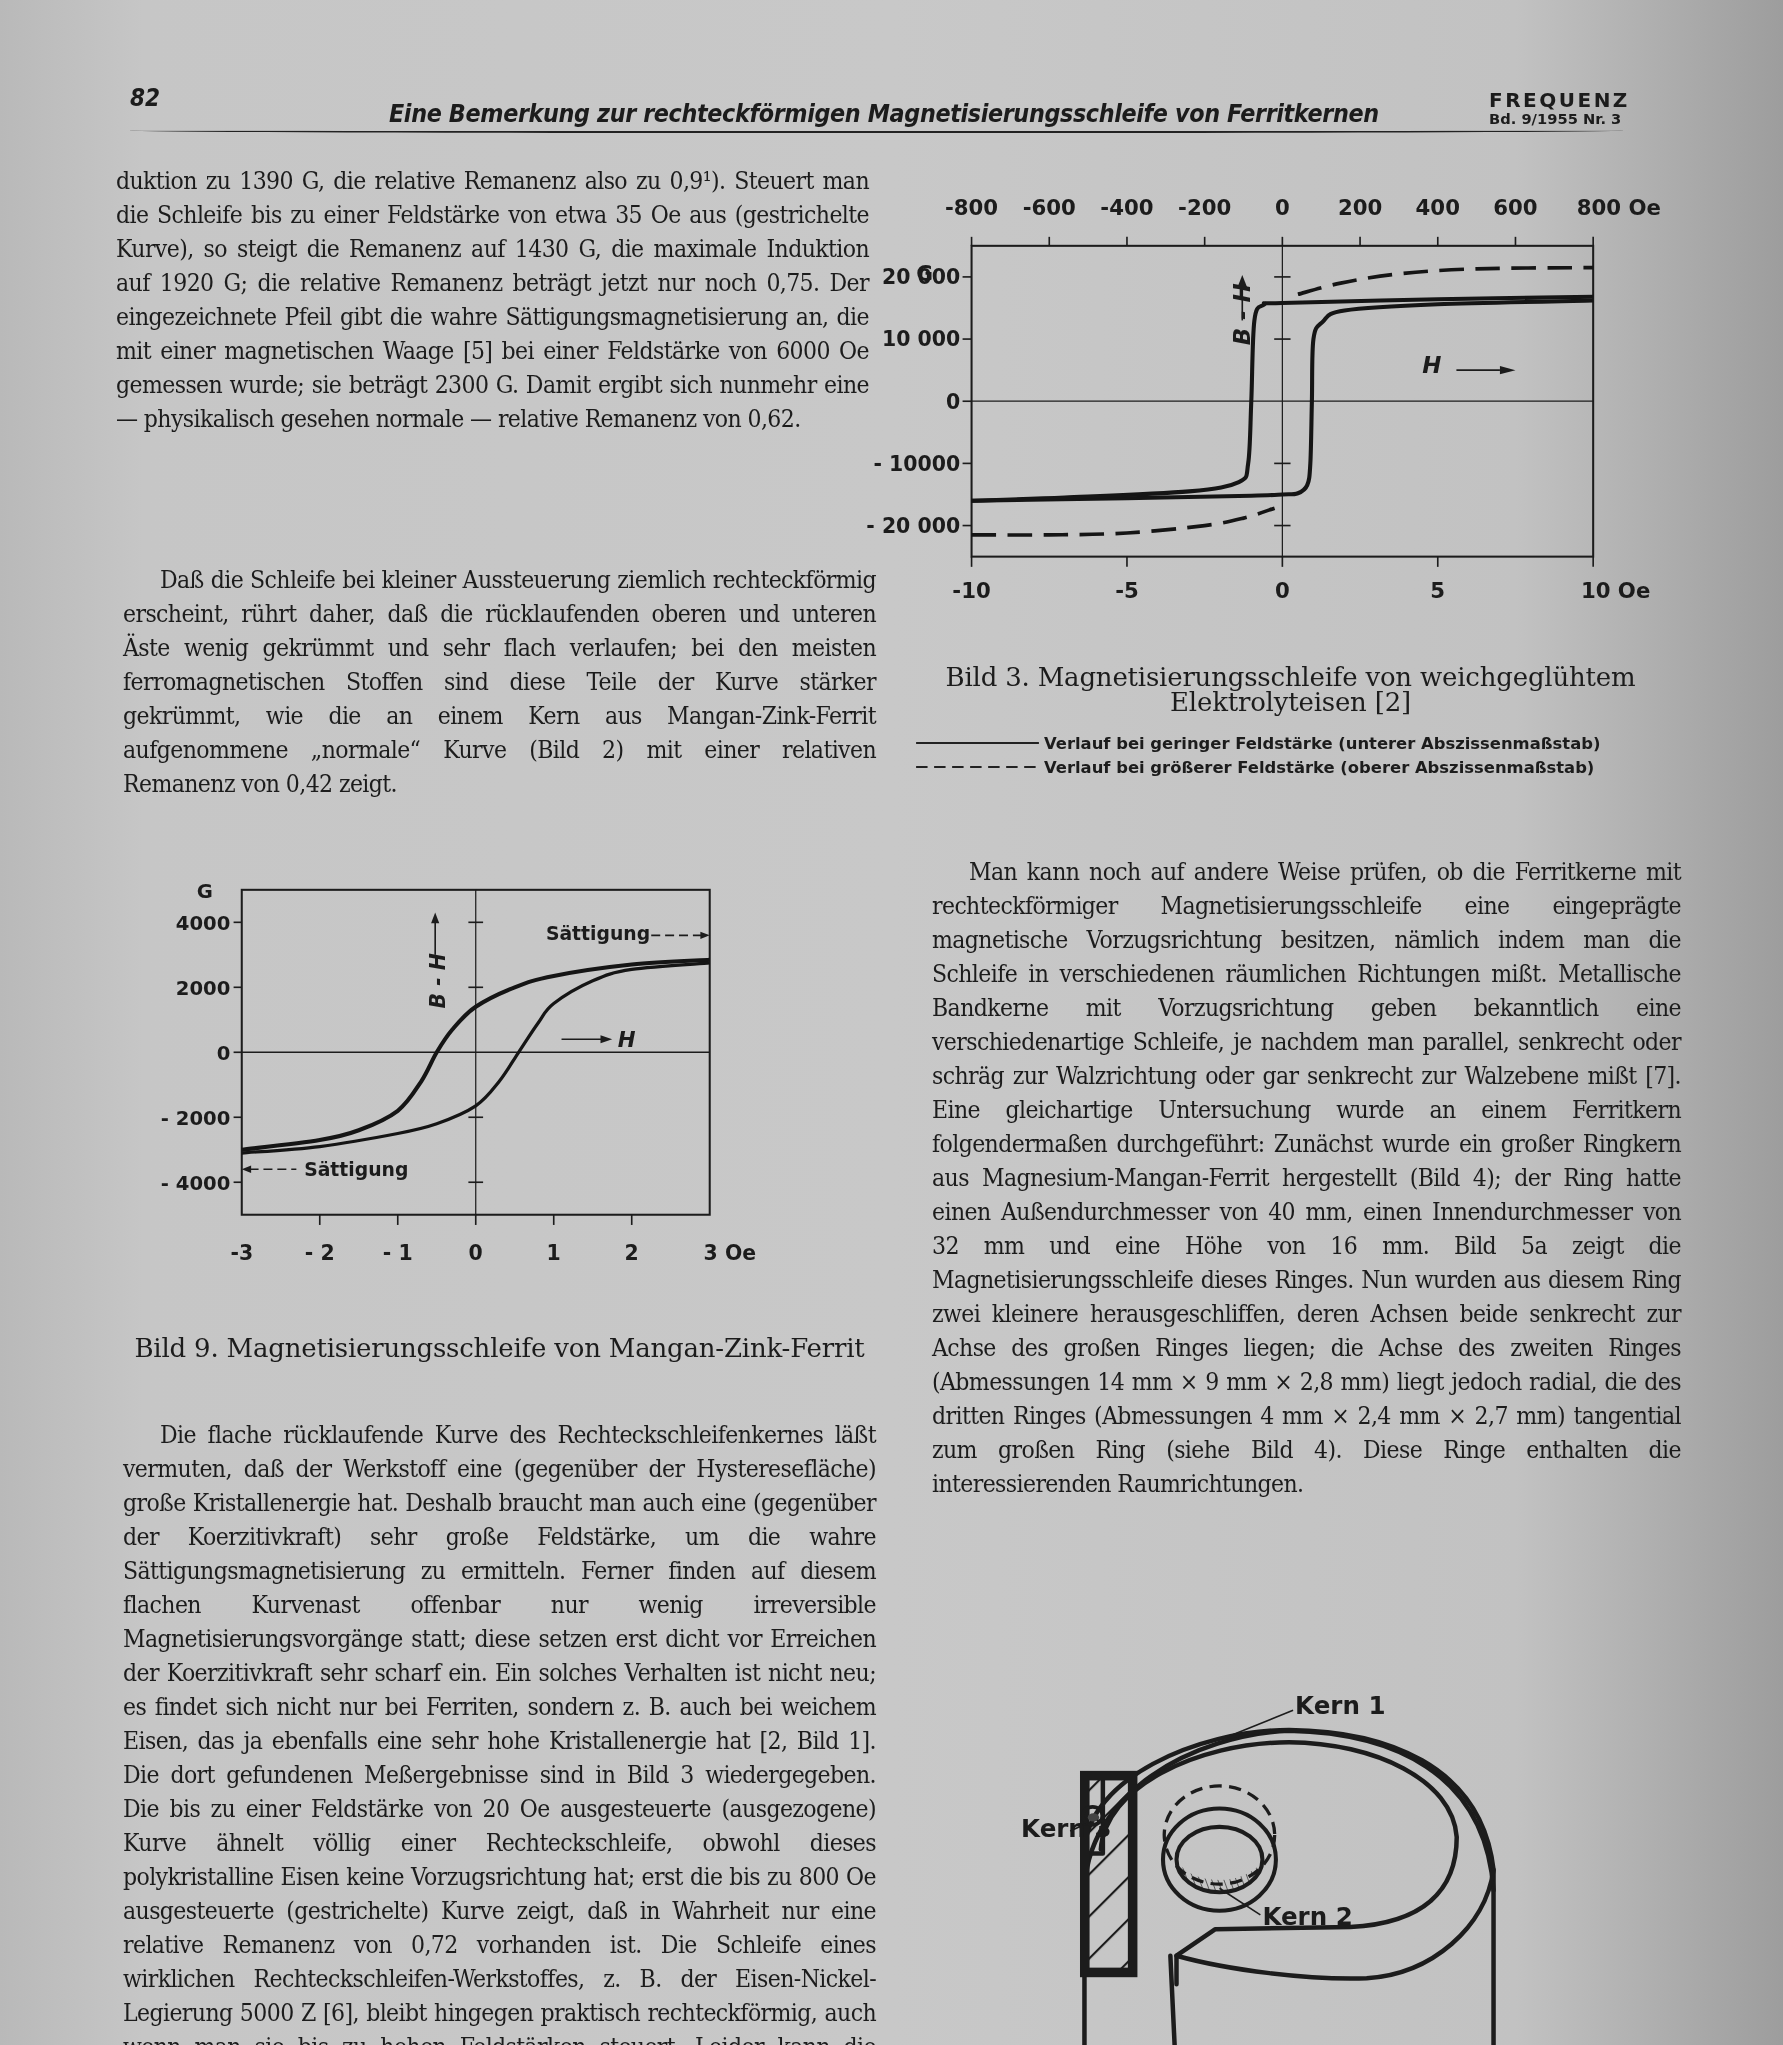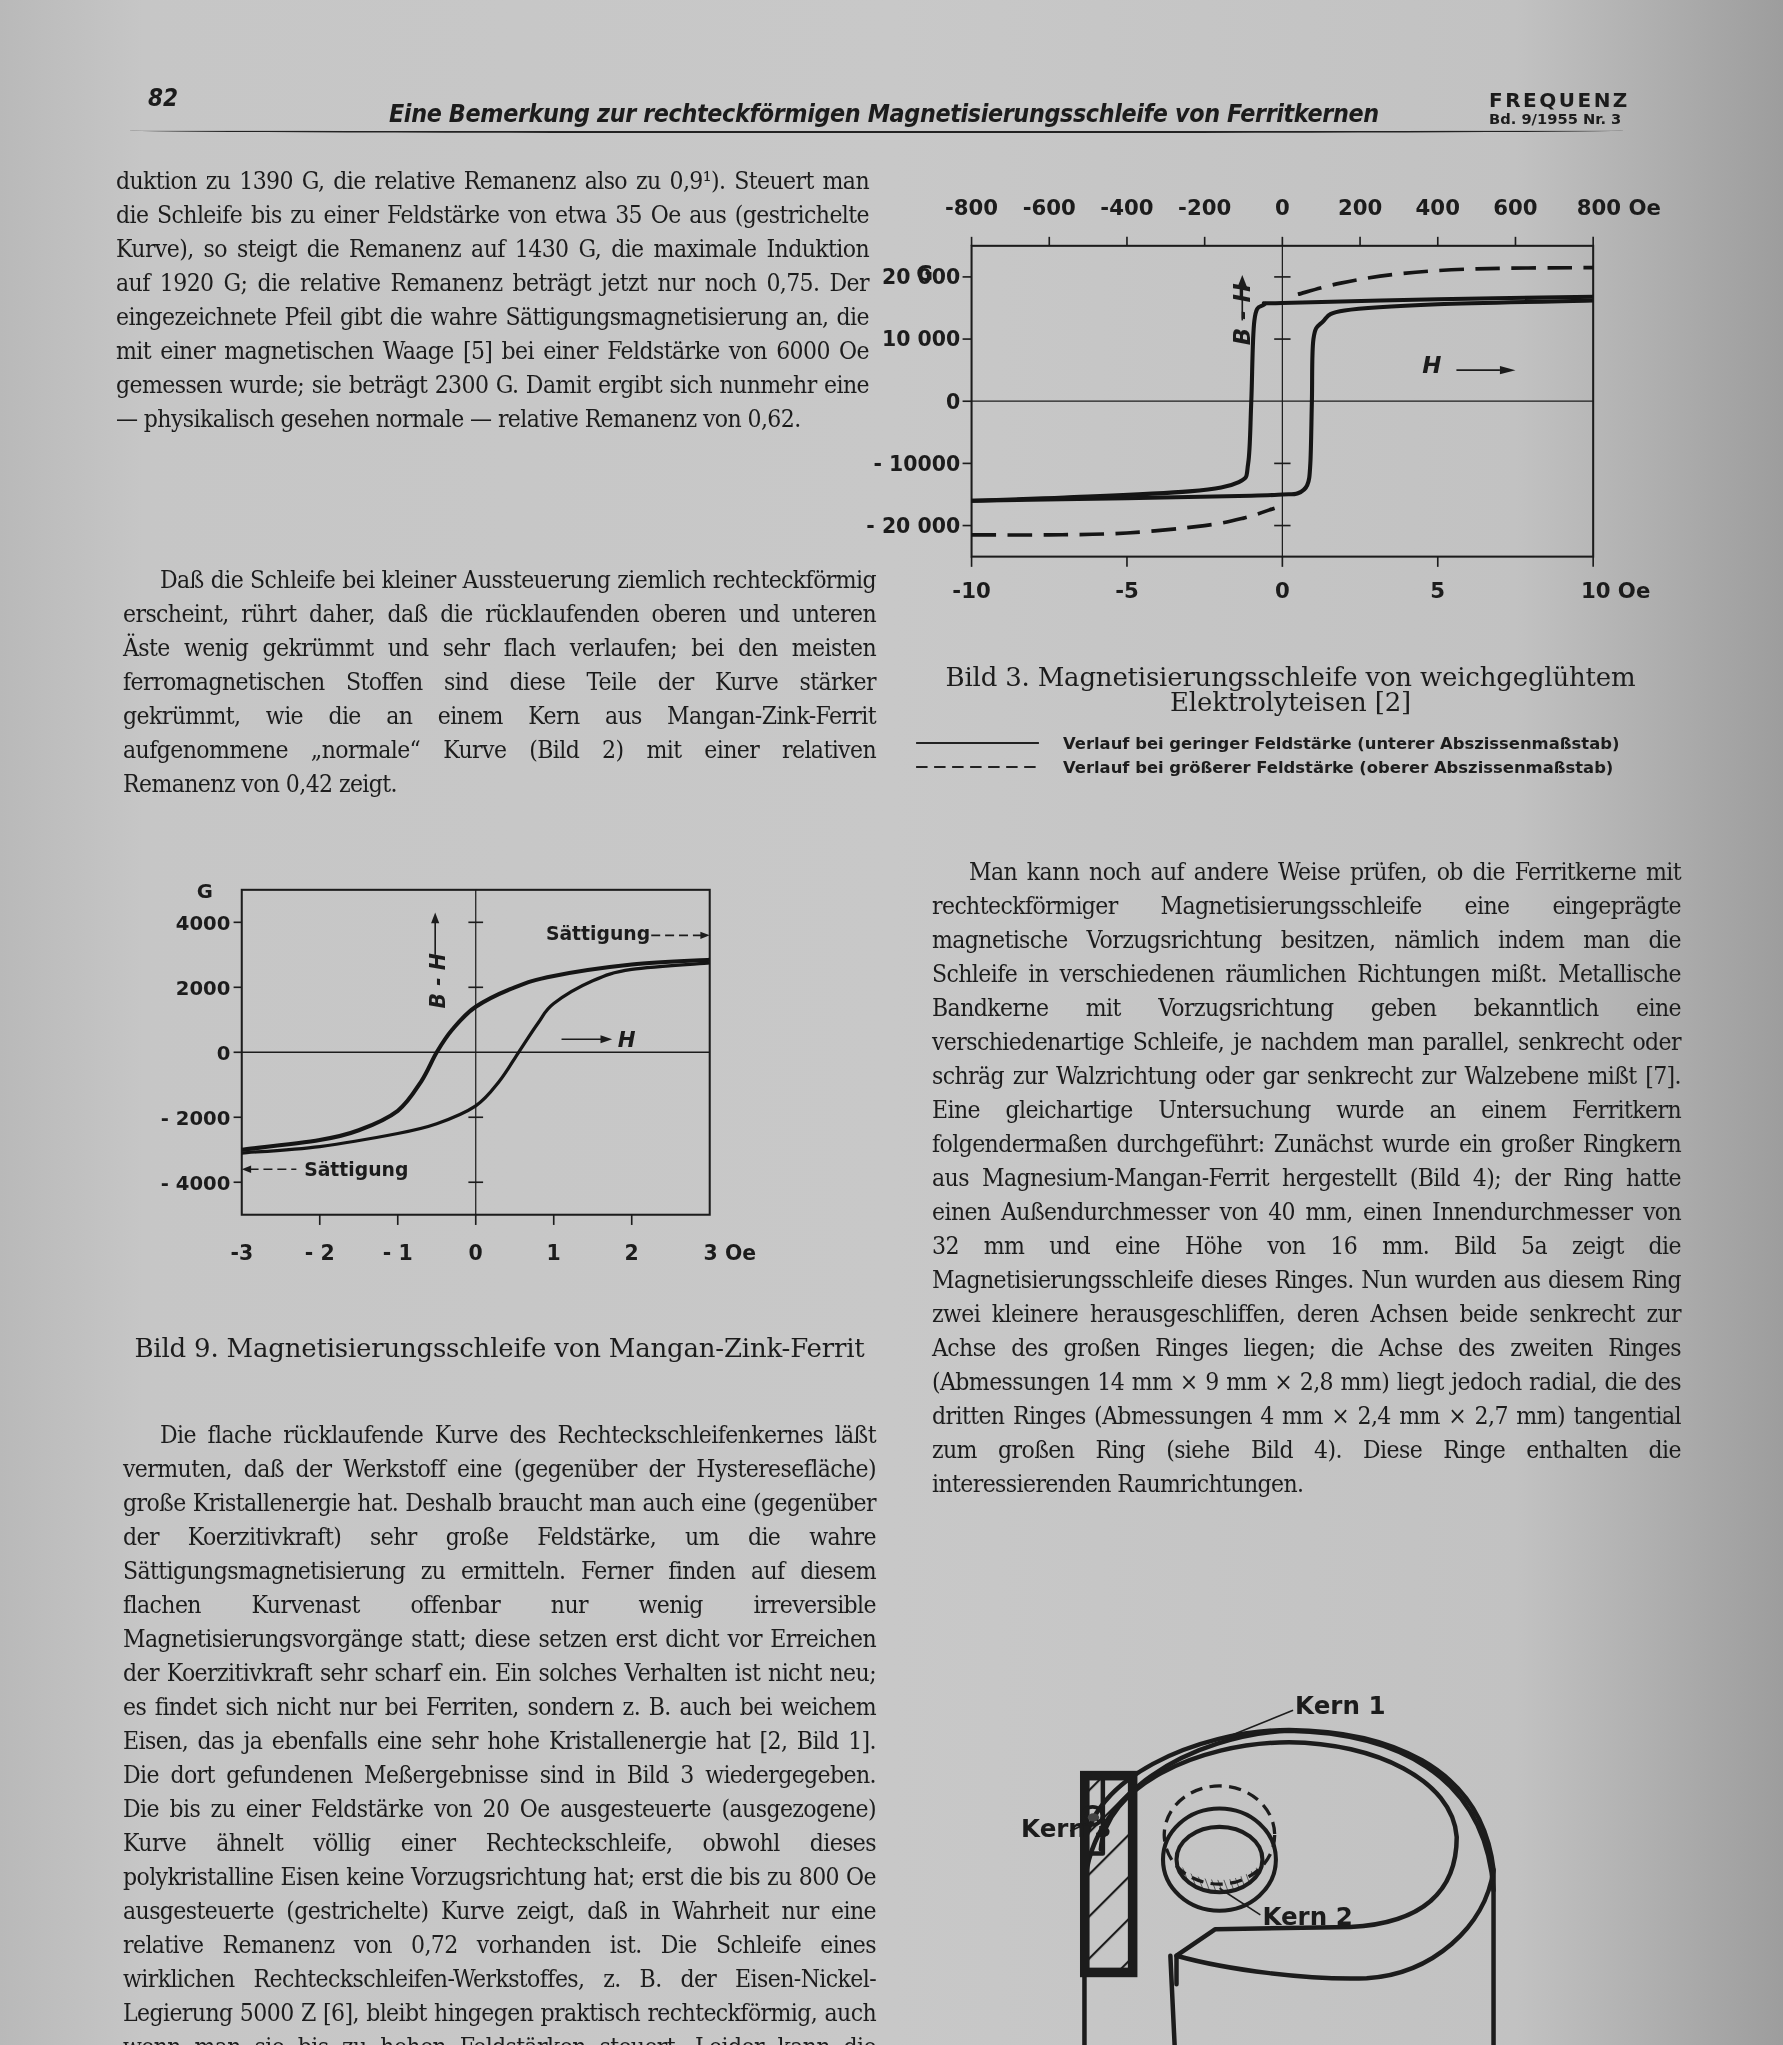--- a/index.html
+++ b/index.html
@@ -5,41 +5,41 @@
   html, body { margin: 0; padding: 0; }
   body {
     width: 1783px; height: 2608px; overflow: hidden;
     background: linear-gradient(90deg, #b9b9b9 0%, #c6c6c6 8%, #c8c8c8 50%, #c2c2c2 85%, #9d9d9d 100%);
     color: #1c1c1c;
     font-family: "DejaVu Serif", "Liberation Serif", serif;
     position: relative;
   }
   .abs { position: absolute; }
   
-  #hdr-page { left: 148px; top: 84px; font-family: "DejaVu Sans Condensed", "DejaVu Sans", sans-serif; font-style: italic; font-weight: bold; font-size: 24px; text-align: right; }
+  #hdr-page { left: 130px; top: 84px; font-family: "DejaVu Sans Condensed", "DejaVu Sans", sans-serif; font-style: italic; font-weight: bold; font-size: 24px; text-align: right; }
   #hdr-title { left: 389px; top: 100px; font-family: "DejaVu Sans", sans-serif; font-style: italic; font-weight: bold; font-size: 24px; letter-spacing: -0.4px; transform: scaleX(0.93); transform-origin: left; white-space: nowrap; }
   #hdr-journal { left: 1489px; top: 88px; font-family: "DejaVu Sans", sans-serif; font-weight: bold; font-size: 20px; letter-spacing: 2.5px; }
   #hdr-issue { left: 1489px; top: 110px; font-family: "DejaVu Sans", sans-serif; font-weight: bold; font-size: 14.7px; }
   #hdr-rule { left: 130px; top: 127px; width: 1493px; height: 4.1px; border-bottom: 2.9px solid #222; border-radius: 0 0 40% 40%; }
 
   .col-text {
     position: absolute; font-size: 24.5px; line-height: 34px; text-align: justify;
     font-family: "DejaVu Serif", serif; font-stretch: condensed; letter-spacing: -0.6px;
   }
   .col-text p { margin: 0; }
   .col-text p.indent { text-indent: 37px; }
   #left-p1 { left: 116px; top: 164px; width: 753px; }
   #left-p2 { left: 123px; top: 563px; width: 753px; }
   #left-p3 { left: 123px; top: 1418px; width: 753px; }
   #right-p1 { left: 932px; top: 855px; width: 749px; }
 
   .caption { position: absolute; font-size: 26px; line-height: 25px; text-align: center; letter-spacing: -0.2px; }
   #cap2 { left: 123px; top: 1336px; width: 753px; }
   #cap3 { left: 916px; top: 665px; width: 749px; }
-  .legend-row { position: absolute; left: 916px; width: 749px; font-size: 16.4px; font-family: "DejaVu Sans", sans-serif; font-weight: bold; white-space: nowrap; display: flex; align-items: center; gap: 24px; }
+  .legend-row { position: absolute; left: 916px; width: 749px; font-size: 16.4px; font-family: "DejaVu Sans", sans-serif; font-weight: bold; white-space: nowrap; display: flex; align-items: center; gap: 5px; }
   .legend-row svg { flex: none; }
   #leg-solid { top: 734px; }
   #leg-dashed { top: 758px; }
 
   .chart-label { font-family: "DejaVu Sans", sans-serif; font-weight: bold; fill: #1c1c1c; }
   svg { overflow: visible; }
 </style>
 </head>
 <body>
 

